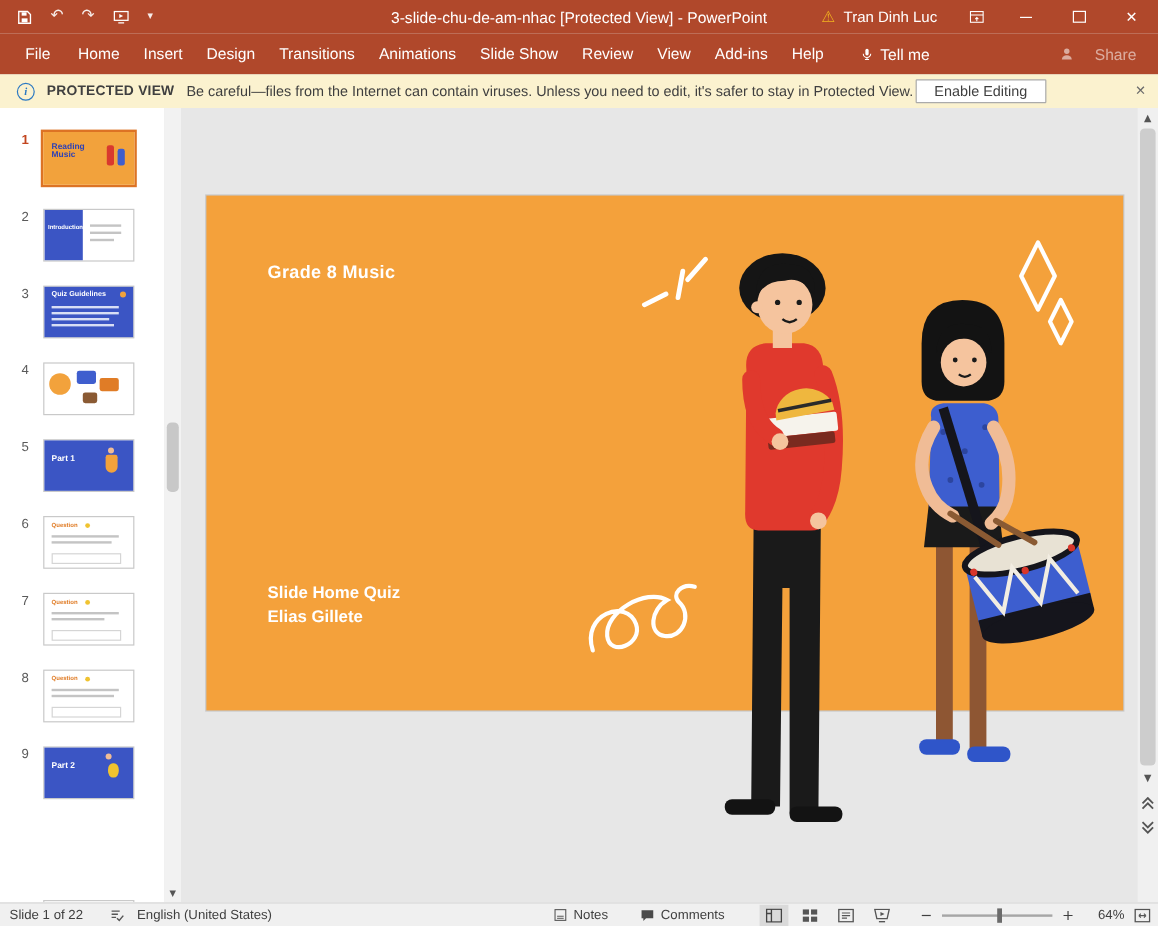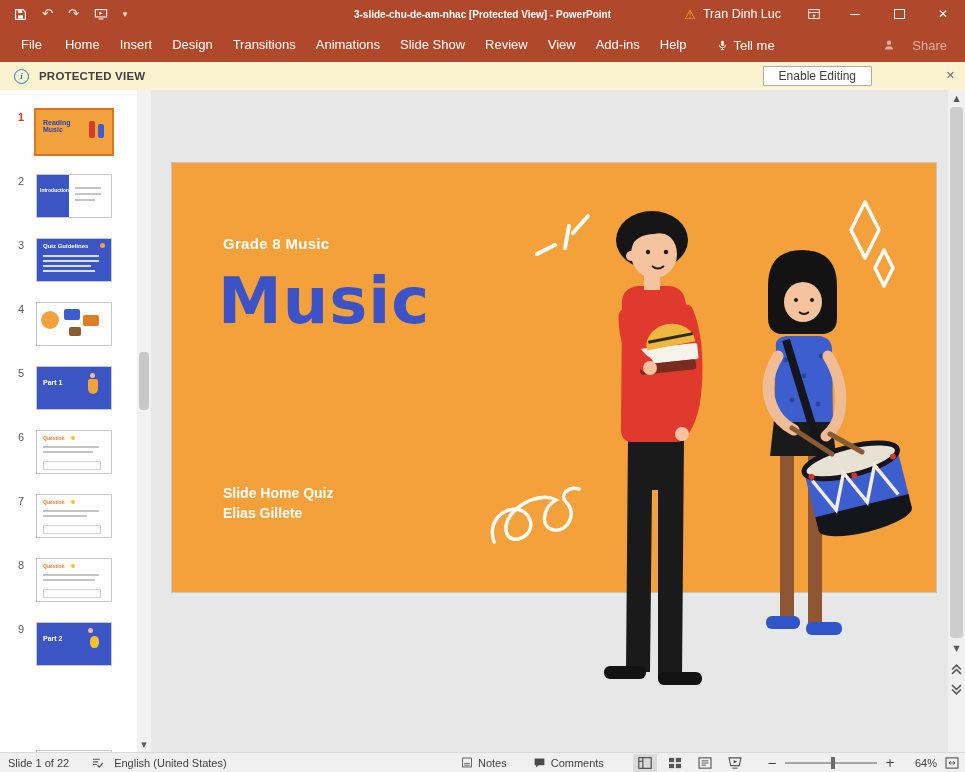--- a/index.html
+++ b/index.html
@@ -4,21 +4,21 @@
 <style>
   html,body{margin:0;padding:0;}
   body{width:965px;height:772px;overflow:hidden;font-family:"Liberation Sans",sans-serif;background:#E7E7E7;}
   .app{position:relative;width:965px;height:772px;}
 
   
   .titlebar{position:absolute;top:0;left:0;right:0;height:28px;background:#B0482B;color:#fff;display:flex;align-items:center;}
   .qat{display:flex;align-items:center;gap:15px;padding-left:14px;}
   .qat .glyph{font-family:"DejaVu Sans",sans-serif;font-size:13px;line-height:28px;opacity:.9;cursor:default;}
   .qat .chev{font-size:9px;opacity:.9;}
-  .win-title{position:absolute;left:50%;transform:translateX(-50%);font-size:10px;white-space:nowrap;font-weight:bold;}
+  .win-title{position:absolute;left:50%;transform:translateX(-50%);font-size:13px;white-space:nowrap;}
   .tb-right{margin-left:auto;display:flex;align-items:center;height:100%;}
   .warn{font-family:"DejaVu Sans",sans-serif;color:#F2B11F;font-size:13px;margin-right:7px;}
   .user{font-size:12.5px;margin-right:14px;}
   .ribbon-opts{margin:0 12px;display:flex;align-items:center;}
   .winbtn{width:44px;height:28px;display:flex;align-items:center;justify-content:center;font-size:12px;font-family:"DejaVu Sans",sans-serif;}
   .min-line{display:block;width:10px;border-bottom:1px solid #fff;}
   .max-box{display:block;width:9px;height:8px;border:1px solid #fff;}
 
   
   .ribbon{position:absolute;top:28px;left:0;right:0;height:34px;background:#B0482B;display:flex;align-items:center;color:#fff;font-size:13px;}
@@ -66,21 +66,21 @@
   .m-guitar{position:absolute;width:9px;height:12px;background:#F0C330;border-radius:45%;}
   .m-img{position:absolute;border-radius:2px;}
 
   .panel-scroll{position:absolute;left:137px;top:0;bottom:0;width:14px;background:#F2F2F2;}
   .panel-scroll .sthumb{position:absolute;left:2px;right:2px;top:262px;height:58px;background:#C8C8C8;border-radius:4px;}
   .scroll-arrow{position:absolute;left:0;width:14px;height:14px;display:flex;align-items:center;justify-content:center;font-size:7px;color:#555;font-family:"DejaVu Sans",sans-serif;cursor:pointer;}
 
   
   .slide-area{position:absolute;left:151px;right:17px;top:0;bottom:0;background:#E7E7E7;overflow:hidden;}
   .slide-canvas{position:absolute;left:21px;top:73px;width:764px;height:429px;background:#F4A13B;box-shadow:0 0 0 1px rgba(0,0,0,.14);}
-  .sl-kicker{position:absolute;left:51px;top:72px;font-size:15px;font-weight:bold;color:#fff;letter-spacing:.3px;}
+  .sl-kicker{position:absolute;left:51px;top:56px;font-size:15px;font-weight:bold;color:#fff;letter-spacing:.3px;}
   .sl-title{position:absolute;left:46px;top:98px;font-size:64px;line-height:80px;font-weight:bold;color:#3B53C6;font-family:"DejaVu Sans",sans-serif;letter-spacing:1px;}
   .sl-sub{position:absolute;left:51px;top:320px;font-size:14px;line-height:20px;font-weight:bold;color:#fff;}
   .illus{position:absolute;left:329px;top:100px;width:450px;height:520px;pointer-events:none;}
 
   
   .v-scroll{position:absolute;right:0;top:0;bottom:0;width:17px;background:#F0F0F0;}
   .v-scroll .sthumb{position:absolute;left:2px;right:2px;top:17px;height:531px;background:#CDCDCD;border-radius:4px;}
   .v-arrow{position:absolute;left:0;width:17px;height:16px;display:flex;align-items:center;justify-content:center;font-size:8px;color:#555;font-family:"DejaVu Sans",sans-serif;cursor:pointer;}
   .nav-btn{position:absolute;left:0;width:17px;height:18px;display:flex;align-items:center;justify-content:center;cursor:pointer;}
 
@@ -173,20 +173,21 @@
             <path d="M2.5 14 a5.5 4.5 0 0 1 11 0 Z" fill="#fff"></path>
           </svg>
       </span>
       <span>Share</span>
     </div>
   </div>
 
   <div class="pvbar">
     <span class="pv-info">i</span>
     <span class="pv-label">PROTECTED VIEW</span>
+    <span class="pv-msg">Be careful—files from the Internet can contain viruses. Unless you need to edit, it's safer to stay in Protected View.</span>
     <button class="pv-btn">Enable Editing</button>
     <span class="pv-close">✕</span>
   </div>
 
   <div class="workspace">
 
     <div class="thumb-panel">
 
       <div class="thumb-item" style="top:20px">
         <span class="t-num sel">1</span>
@@ -311,21 +312,20 @@
 
     <div class="panel-scroll">
       <div class="sthumb"></div>
       <span class="scroll-arrow" style="bottom:0">▼</span>
     </div>
 
     <div class="slide-area">
       <div class="slide-canvas">
         <div class="sl-kicker">Grade 8 Music</div>
         <div class="sl-title">
-          <div>Music</div>
         </div>
         <div class="sl-sub">
           <div>Slide Home Quiz</div>
           <div>Elias Gillete</div>
         </div>
       </div>
 
       <svg class="illus" viewBox="0 0 450 520">
 
         <g stroke="#FFFFFF" stroke-width="4" fill="none" stroke-linecap="round">

